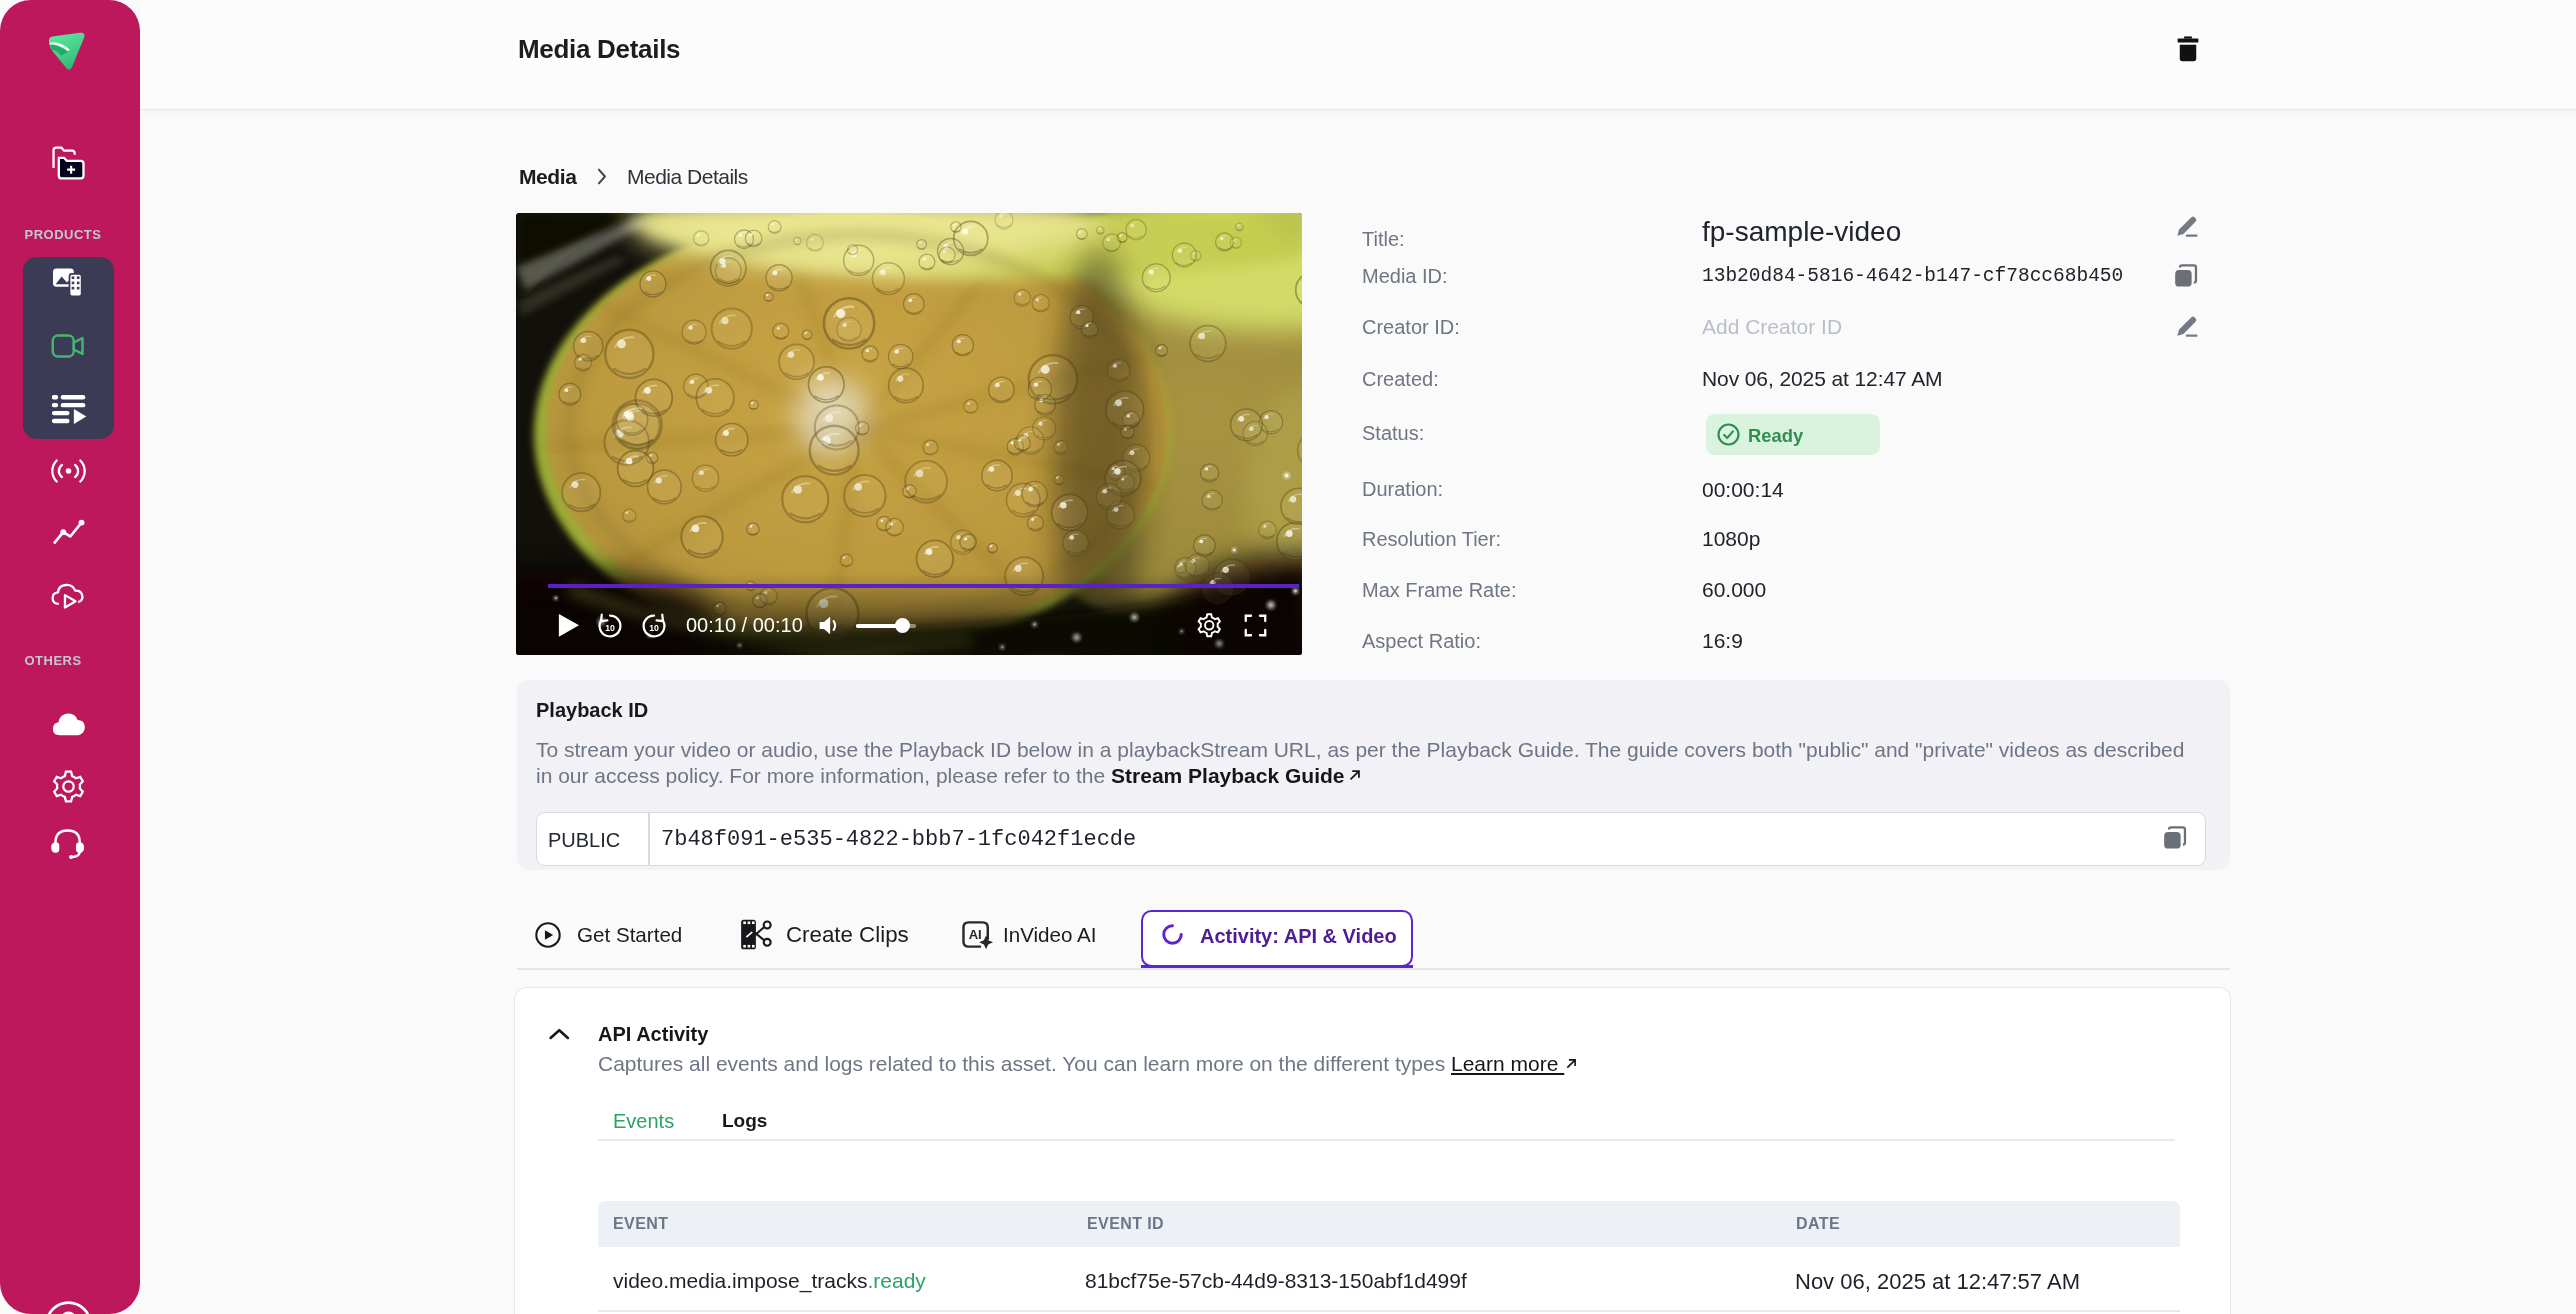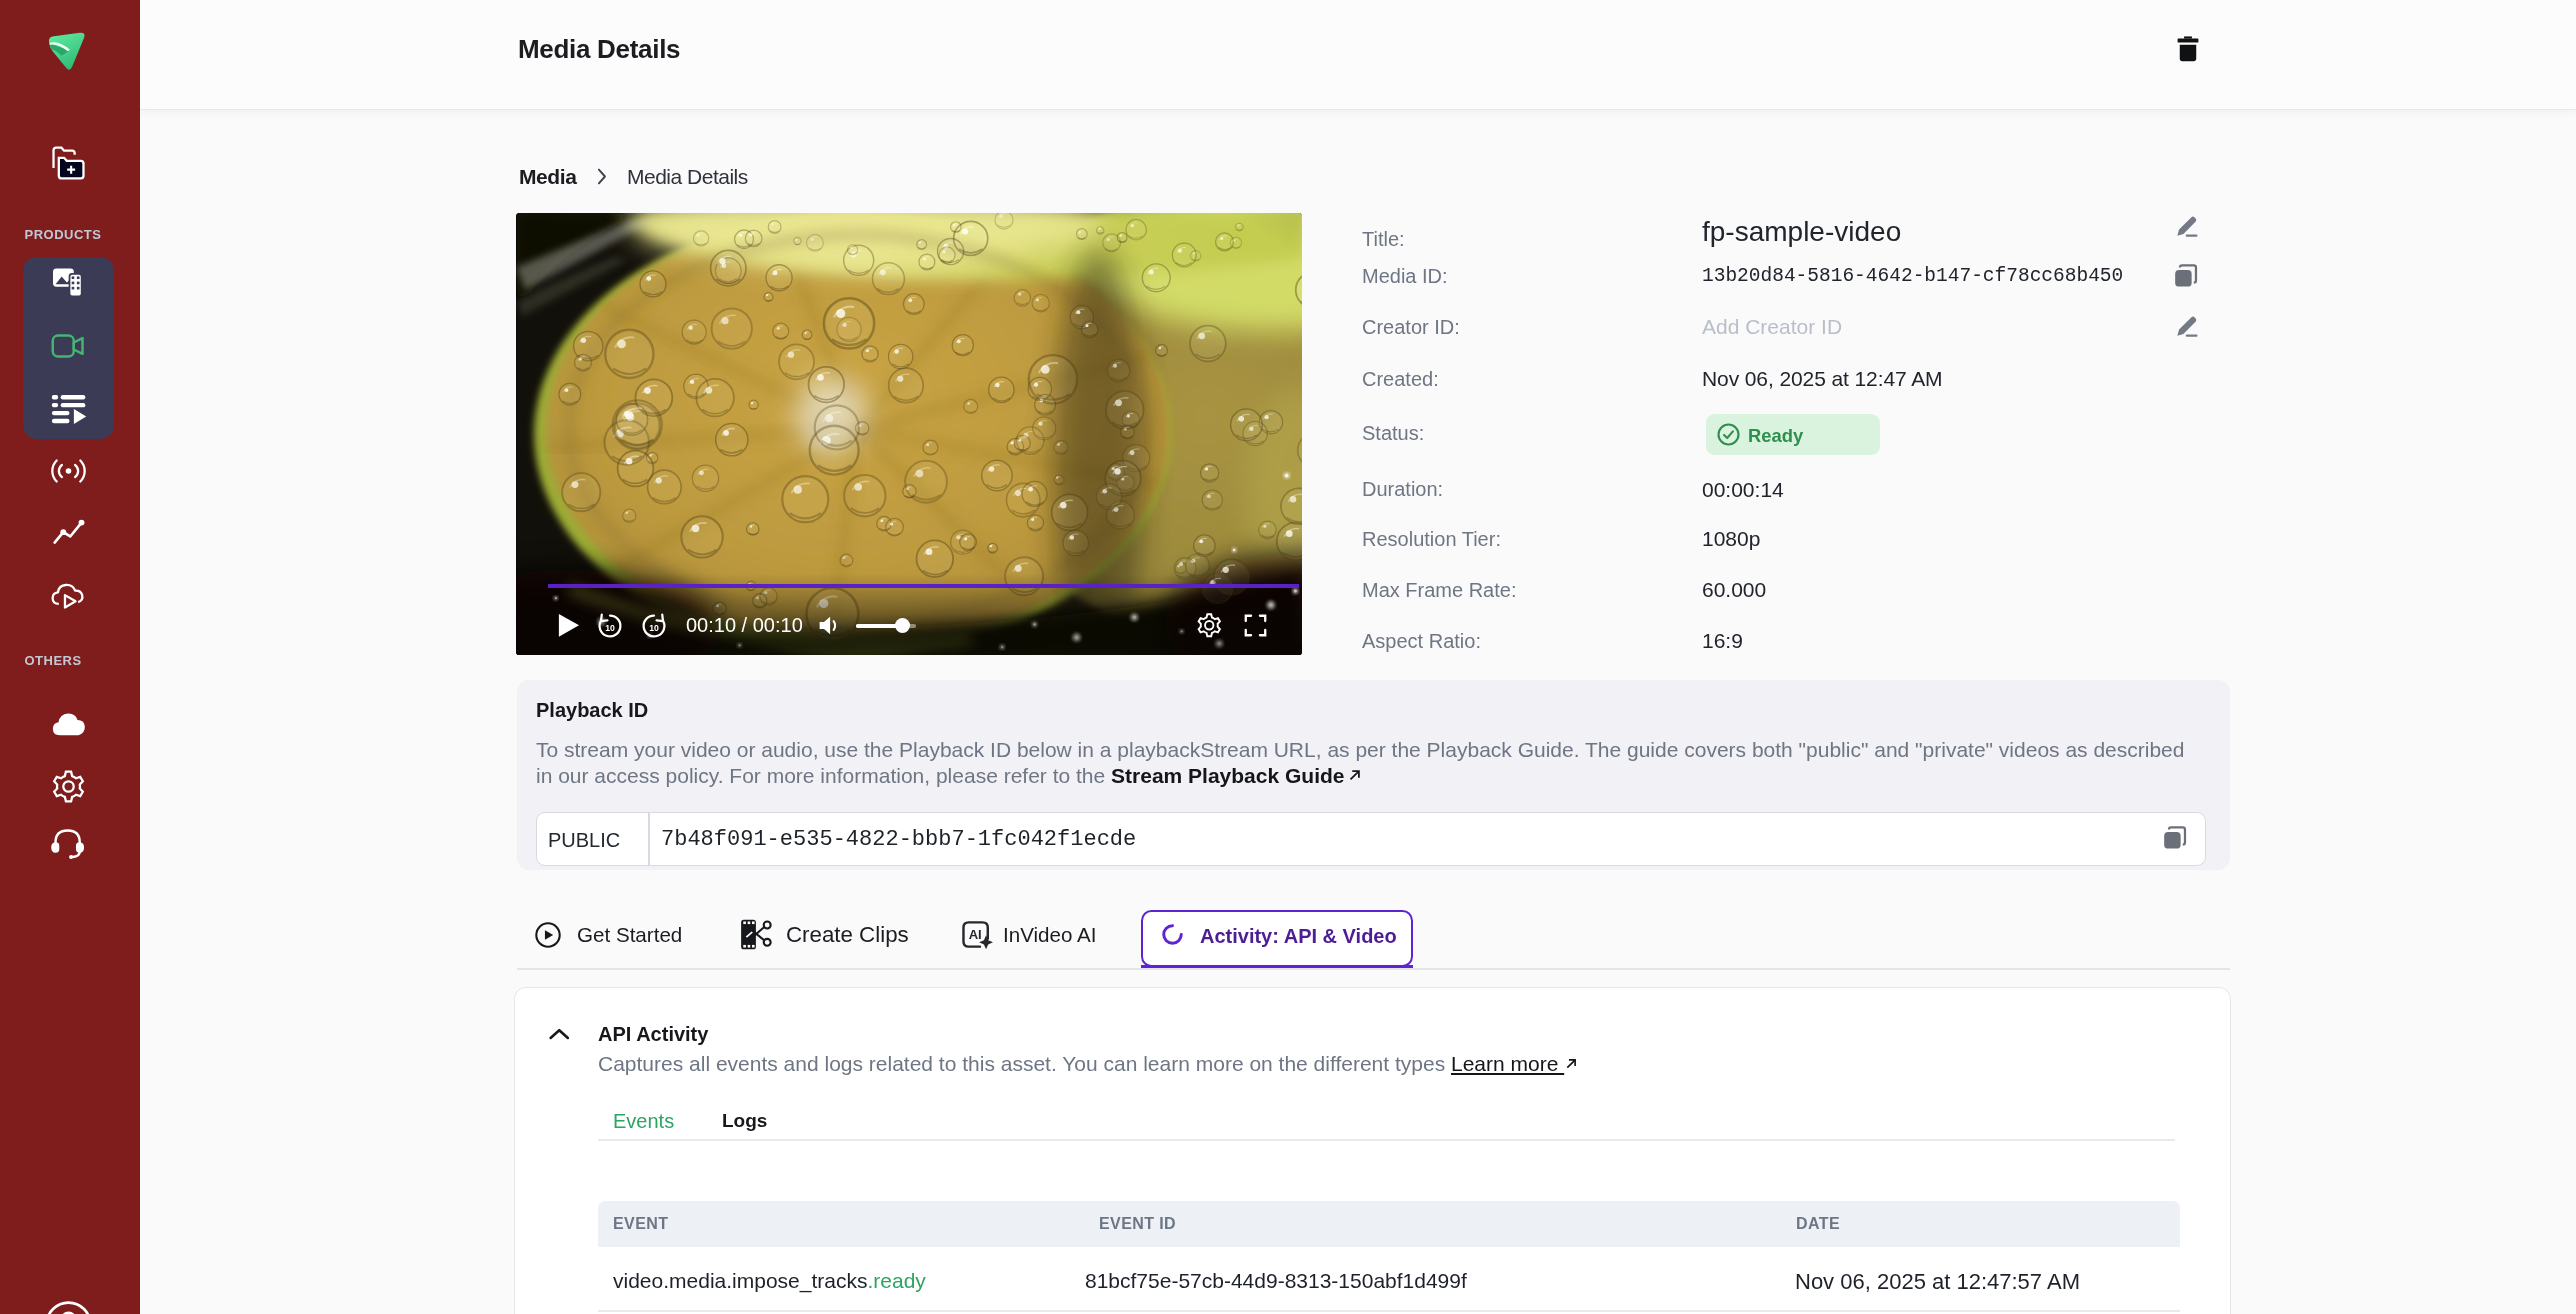--- a/index.html
+++ b/index.html
@@ -1,20 +1,20 @@
 <!DOCTYPE html>
 <html style="font-size:14px"><head>
 <meta charset="utf-8">
 <style>
   * { margin:0; padding:0; box-sizing:border-box; }
   html,body { width:2576px; height:1314px; overflow:hidden; background:#fafafa; font-family:"Liberation Sans", sans-serif; }
   .abs { position:absolute; }
   #page { position:relative; width:2444px; height:1314px; }
   
-  #sidebar { position:absolute; left:0; top:0; width:140px; height:1314px; background:#7f1d1d; }
+  #sidebar { position:absolute; left:0; top:0; width:140px; height:1314px; background:#be185d;border-radius:31px; }
   .sblabel { position:absolute; left:24.5px; font-size:13px; font-weight:700; color:#c3c7d4; letter-spacing:0.5px; }
   #prodbox { position:absolute; left:23px; top:257px; width:91px; height:182px; background:#3b3b56; border-radius:14px; }
   .sicon { position:absolute; }
   
   #header { position:absolute; left:140px; top:0; width:2436px; height:110px; background:#fcfcfc; border-bottom:1.8px solid #e7e7ea; box-shadow:0 2.6px 7px rgba(0,0,0,0.04); }
   #htitle { position:absolute; left:518px; top:34px; font-size:26px; font-weight:700; color:#1c1d21; letter-spacing:-0.3px; }
   
   #video { position:absolute; left:516px; top:213px; width:786px; height:442px; background:#0c0b07; border-radius:3.5px; overflow:hidden; }
   
   .dlabel { position:absolute; left:1362px; font-size:20px; color:#6e7684; }
@@ -1305,20 +1305,20 @@
   </svg>
   <div class="abs" style="left:598px; top:1023px; font-size:20px; font-weight:700; color:#17181b;">API Activity</div>
   <div class="abs" style="left:598px; top:1052px; font-size:21px; color:#6e7684;">Captures all events and logs related to this asset. You can learn more on the different types <span style="color:#141619; text-decoration:underline;">Learn more </span><svg width="14" height="14" viewBox="0 0 17 17">
         <path d="M4,13 L13,4 M6,3.5 L13.5,3.5 L13.5,11" fill="none" stroke="#141619" stroke-width="2"></path>
       </svg></div>
   <div class="abs" style="left:613px; top:1110px; font-size:20px; font-weight:500; color:#2aa562;">Events</div>
   <div class="abs" style="left:722px; top:1110px; font-size:19px; font-weight:700; color:#17181b;">Logs</div>
   <div class="abs" style="left:598px; top:1139px; width:1577px; height:1.8px; background:#e8e9ed;"></div>
   <div class="abs" style="left:598px; top:1201px; width:1582px; height:46px; background:#edf0f5; border-radius:7px 7px 0 0;"></div>
   <div class="abs" style="left:613px; top:1215px; font-size:16px; font-weight:700; color:#6c7686; letter-spacing:0.4px;">EVENT</div>
-  <div class="abs" style="left:1087px; top:1215px; font-size:16px; font-weight:700; color:#6c7686; letter-spacing:0.4px;margin-left:12px;">EVENT ID</div>
+  <div class="abs" style="left:1087px; top:1215px; font-size:16px; font-weight:700; color:#6c7686; letter-spacing:0.4px;">EVENT ID</div>
   <div class="abs" style="left:1796px; top:1215px; font-size:16px; font-weight:700; color:#6c7686; letter-spacing:0.4px;">DATE</div>
   <div class="abs" style="left:613px; top:1269px; font-size:21px; color:#1d212a;">video.media.impose_tracks<span style="color:#2aa562;">.ready</span></div>
   <div class="abs" style="left:1085px; top:1269px; font-size:21px; color:#1d212a;">81bcf75e-57cb-44d9-8313-150abf1d499f</div>
   <div class="abs" style="left:1795px; top:1269px; font-size:22px; color:#1d212a;">Nov 06, 2025 at 12:47:57 AM</div>
   <div class="abs" style="left:598px; top:1310px; width:1582px; height:1.8px; background:#e8e9ed;"></div>
 </div>
 
 
 </body></html>

